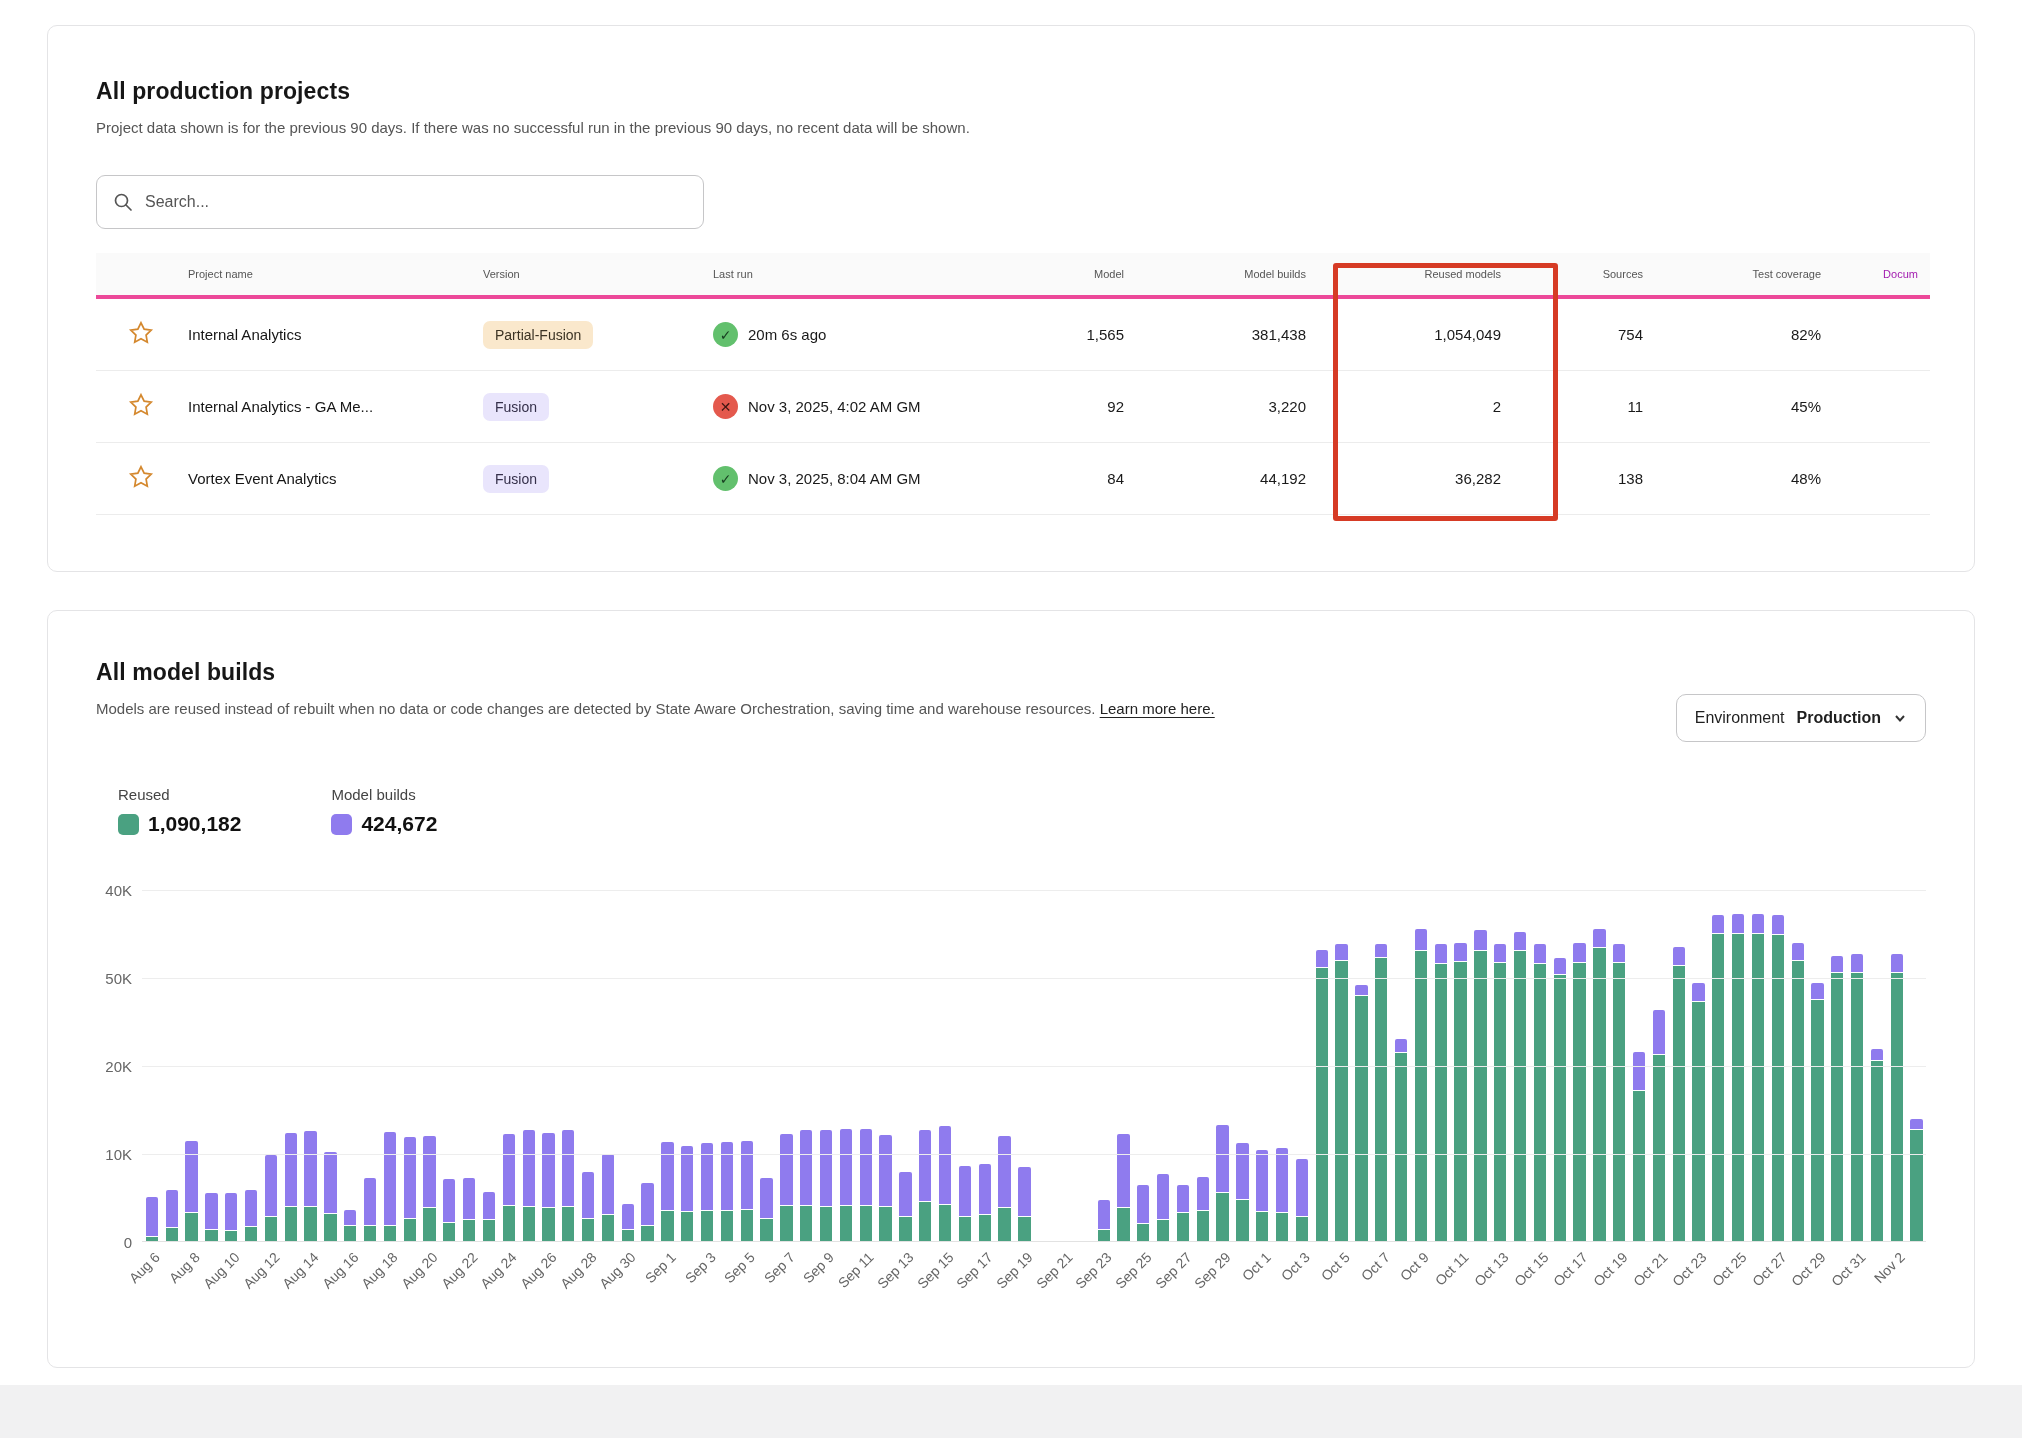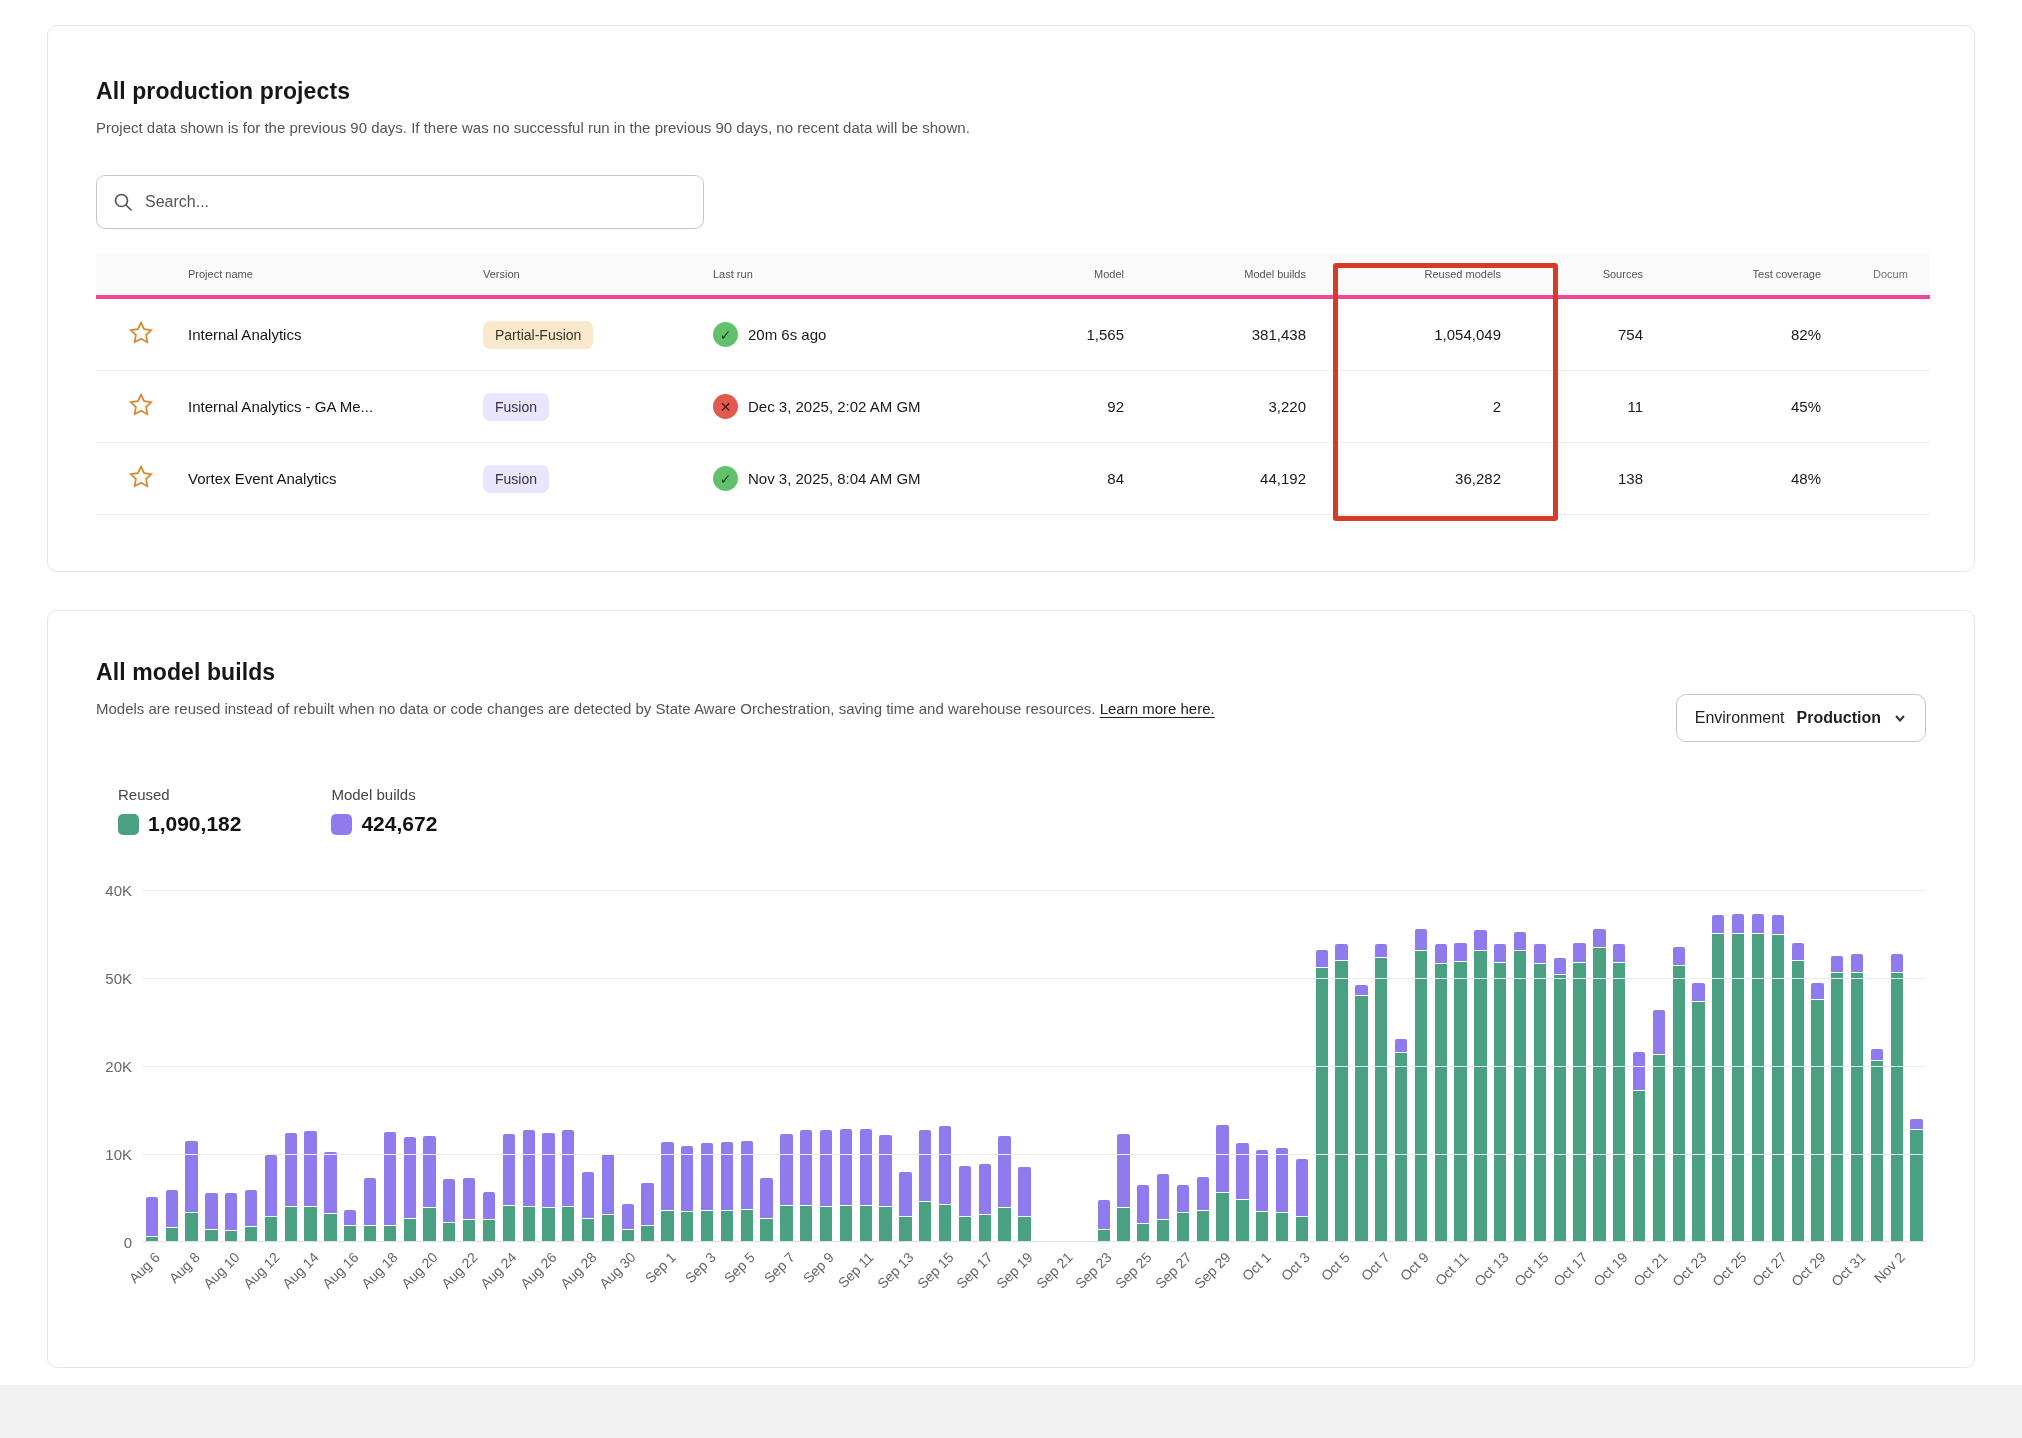--- a/index.html
+++ b/index.html
@@ -22,21 +22,21 @@
   
   .table-wrap { position: relative; margin-top: 24px; width: 1834px; overflow: hidden; }
   .prow { display: grid; grid-template-columns: 90px 295px 230px 298px 117px 182px 195px 142px 178px 107px;
     align-items: center; }
   .prow.head { height: 46px; background: #fafafa; color: #555; font-size: 11px;
     border-bottom: 4px solid #ec4899; }
   .prow.body { height: 72px; border-bottom: 1px solid #ececec; font-size: 15px; }
   .cell { padding: 0 2px; white-space: nowrap; overflow: hidden; }
   .c-star { text-align: center; }
   .c-num { text-align: right; }
-  .c-doc { padding-left: 50px; color: #737373; }
+  .c-doc { padding-left: 50px; color: #a21caf; text-align: center; }
   .proj-link { color: #161616; font-weight: 500; text-decoration: underline;
     text-underline-offset: 3px; cursor: pointer; }
   .badge { display: inline-block; font-size: 14px; color: #3c3324; padding: 6px 12px;
     border-radius: 7px; font-weight: 500; }
   .badge.partial-fusion { background: #fae8cc; }
   .badge.fusion { background: #e9e5fc; color: #35304a; }
   .lastrun { display: flex; align-items: center; gap: 10px; }
   .status-ic { width: 25px; height: 25px; border-radius: 50%; flex: 0 0 25px;
     display: flex; align-items: center; justify-content: center; font-size: 14px; font-weight: 700; }
   .status-ic.ok { background: #62c06d; color: #173d20; }
@@ -137,21 +137,21 @@
     </div>
 
     <div class="prow body">
       <div class="cell c-star"><span class="star-btn"><svg viewBox="0 0 24 24">
               <path d="M12 2.6l2.9 5.9 6.5.9-4.7 4.6 1.1 6.5L12 17.4l-5.8 3.1 1.1-6.5L2.6 9.4l6.5-.9z"></path>
             </svg></span></div>
       <div class="cell"><span class="proj-link">Internal Analytics - GA Me...</span></div>
       <div class="cell"><span class="badge fusion">Fusion</span></div>
       <div class="cell lastrun">
           <span class="status-ic err">✕</span>
-          <span>Dec 3, 2025, 2:02 AM GM</span>
+          <span>Nov 3, 2025, 4:02 AM GM</span>
         </div>
       <div class="cell c-num">92</div>
       <div class="cell c-num">3,220</div>
       <div class="cell c-num">2</div>
       <div class="cell c-num">11</div>
       <div class="cell c-num">45%</div>
       <div class="cell c-doc"></div>
     </div>
 
     <div class="prow body">

